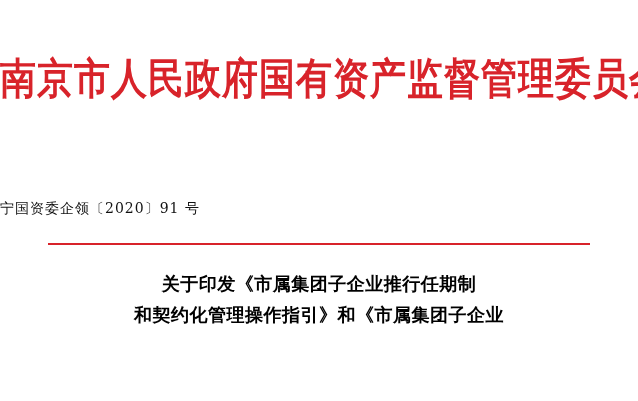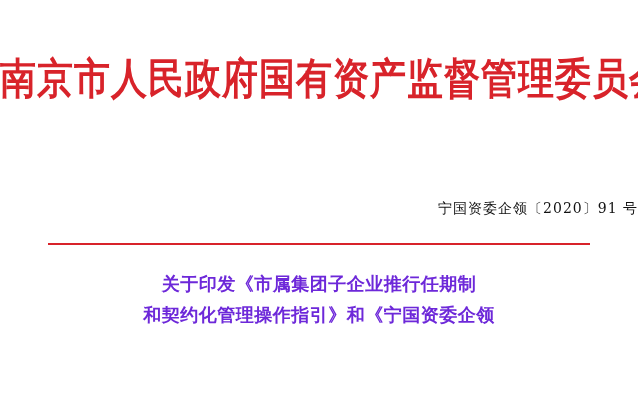--- a/index.html
+++ b/index.html
@@ -34,41 +34,41 @@
     line-height: 1.25;
     white-space: nowrap;
     transform: scaleY(1.18);
     transform-origin: top center;
   }
   .docnum {
     position: absolute;
     top: 200px;
     left: 0;
     width: 100%;
-    text-align: right;
+    text-align: left;
     color: #111111;
     font-size: 14px;
     letter-spacing: 1px;
     font-family: "DejaVu Serif", "Liberation Serif", serif;
   }
   .red-rule {
     position: absolute;
     top: 243px;
     left: 48px;
     width: 542px;
     height: 2px;
     background: #d8232a;
   }
   .title-block {
     position: absolute;
     top: 268px;
     left: 0;
     width: 100%;
     text-align: center;
-    color: #6d28d9;
+    color: #000000;
     font-weight: bold;
     font-size: 18px;
     line-height: 31px;
     letter-spacing: 0.5px;
     font-family: "DejaVu Serif", "Liberation Serif", serif;
   }
   .title-line {
     display: block;
     white-space: nowrap;
   }
@@ -79,16 +79,16 @@
 <div class="page">
 
   <div class="masthead">南京市人民政府国有资产监督管理委员会</div>
 
   <div class="docnum">宁国资委企领〔2020〕91 号</div>
 
   <div class="red-rule"></div>
 
   <div class="title-block">
     <span class="title-line">关于印发《市属集团子企业推行任期制</span>
-    <span class="title-line">和契约化管理操作指引》和《宁国资委企领</span>
+    <span class="title-line">和契约化管理操作指引》和《市属集团子企业</span>
   </div>
 
 </div>
 
 </body></html>

